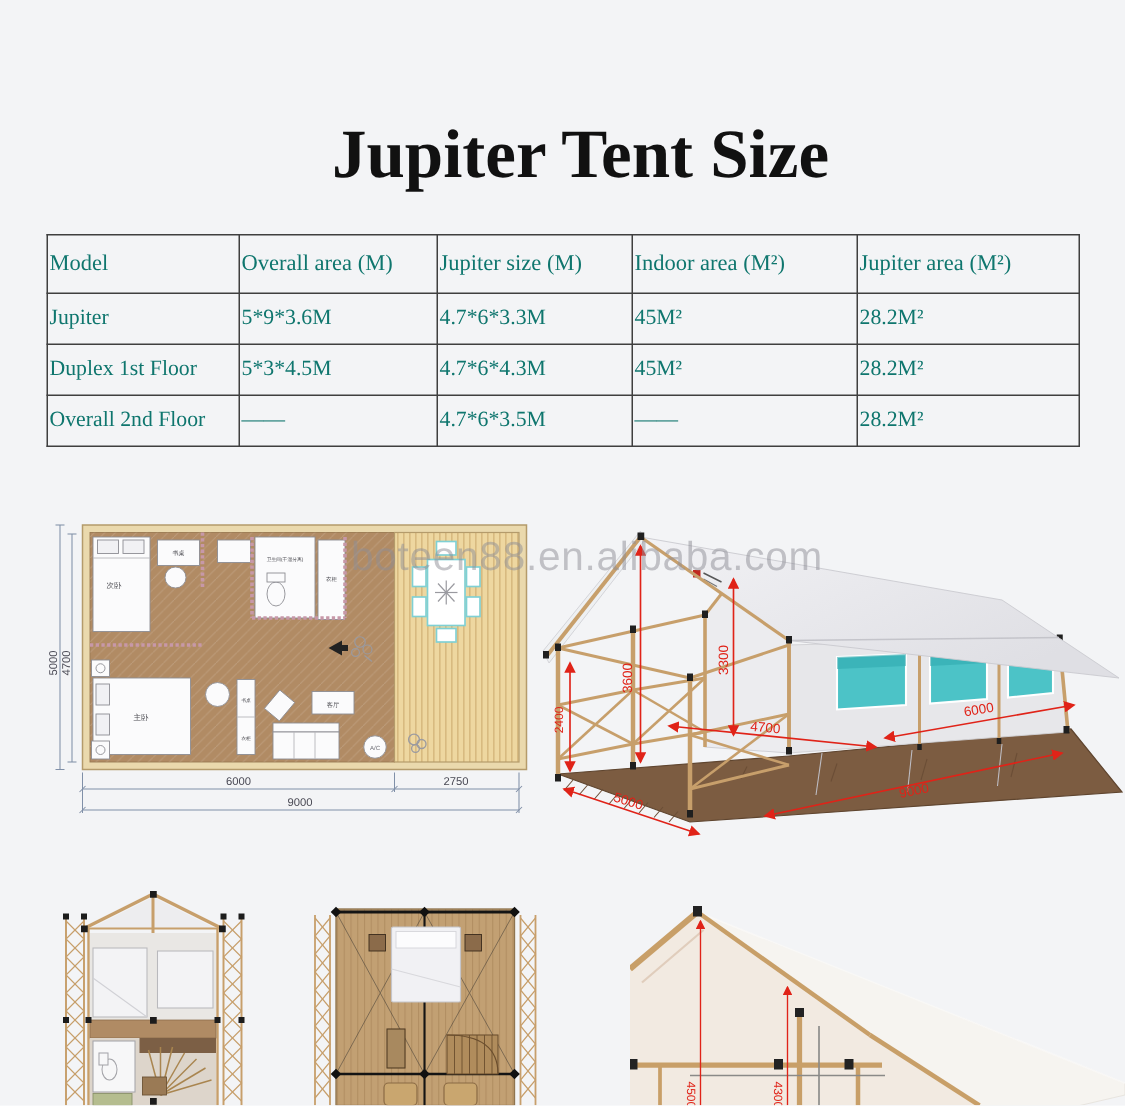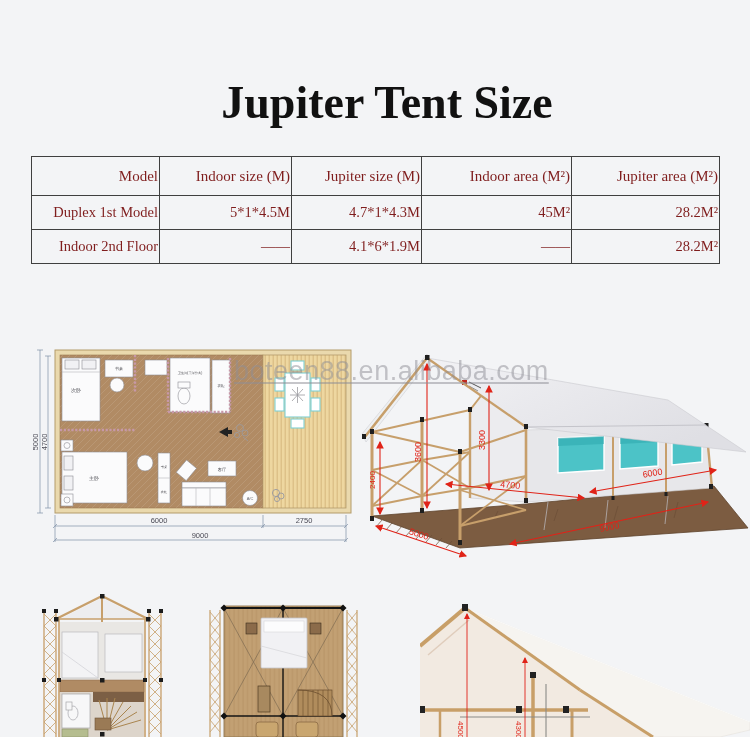--- a/index.html
+++ b/index.html
@@ -2,26 +2,26 @@
 <html><head>
 <meta charset="utf-8">
 <style>
   html,body{margin:0;padding:0;}
   .page{position:relative;width:750px;height:737px;background:#f3f4f6;overflow:hidden;
         font-family:"Liberation Serif",serif;color:#111;}
   .title{position:absolute;top:64px;left:0;width:750px;text-align:center;margin:12px;
          font-size:46px;font-weight:bold;letter-spacing:0px;font-family:"Liberation Serif",serif;}
   .tablewrap{position:absolute;left:31px;top:156px;width:688px;}
   table.size{border-collapse:collapse;width:688px;table-layout:fixed;background:transparent;}
-  table.size th,table.size td{border:1px solid #3f3f3f;text-align:right;vertical-align:middle;
-         font-family:"Liberation Serif",serif;font-weight:normal;color:#7f1d1d;}
+  table.size th,table.size td{border:1px solid #3f3f3f;text-align:left;vertical-align:middle;
+         font-family:"Liberation Serif",serif;font-weight:normal;color:#0f766e;}
   table.size th{height:36px;font-size:15px;}
   table.size td{height:31px;font-size:14.5px;}
   .watermark{position:absolute;left:234px;top:356px;z-index:6;font-family:"Liberation Sans",sans-serif;
-         font-size:27px;color:#8e8e96;opacity:.5;letter-spacing:.5px;white-space:nowrap;pointer-events:none;text-decoration:underline;}
+         font-size:27px;color:#8e8e96;opacity:.5;letter-spacing:.5px;white-space:nowrap;pointer-events:none;}
   .fp{position:absolute;left:32px;top:330px;}
   .tent{position:absolute;left:358px;top:330px;}
   .secA{position:absolute;left:35px;top:592px;}
   .secB{position:absolute;left:206px;top:596px;}
   .secC{position:absolute;left:420px;top:598px;}
   svg text{font-family:"Liberation Sans",sans-serif;}
   .dimtxt{fill:#4a4a55;}
 </style>
 </head>
 <body>
@@ -35,38 +35,45 @@
       <colgroup>
           <col style="width:128px">
           <col style="width:132px">
           <col style="width:130px">
           <col style="width:150px">
           <col style="width:148px">
         </colgroup>
       <thead>
         <tr>
           <th>Model</th>
-          <th>Indoor size (M)</th>
+          <th>Overall area (M)</th>
           <th>Jupiter size (M)</th>
           <th>Indoor area (M²)</th>
           <th>Jupiter area (M²)</th>
         </tr>
       </thead>
       <tbody>
         <tr>
-          <td>Duplex 1st Model</td>
-          <td>5*1*4.5M</td>
-          <td>4.7*1*4.3M</td>
+          <td>Jupiter</td>
+          <td>5*9*3.6M</td>
+          <td>4.7*6*3.3M</td>
           <td>45M²</td>
           <td>28.2M²</td>
         </tr>
         <tr>
-          <td>Indoor 2nd Floor</td>
+          <td>Duplex 1st Floor</td>
+          <td>5*3*4.5M</td>
+          <td>4.7*6*4.3M</td>
+          <td>45M²</td>
+          <td>28.2M²</td>
+        </tr>
+        <tr>
+          <td>Overall 2nd Floor</td>
           <td>——</td>
-          <td>4.1*6*1.9M</td>
+          <td>4.7*6*3.5M</td>
           <td>——</td>
           <td>28.2M²</td>
         </tr>
       </tbody>
     </table>
   </div>
 
   <div class="watermark">boteen88.en.alibaba.com</div>
 
   <svg class="fp" width="330" height="230" viewBox="0 0 330 230">

